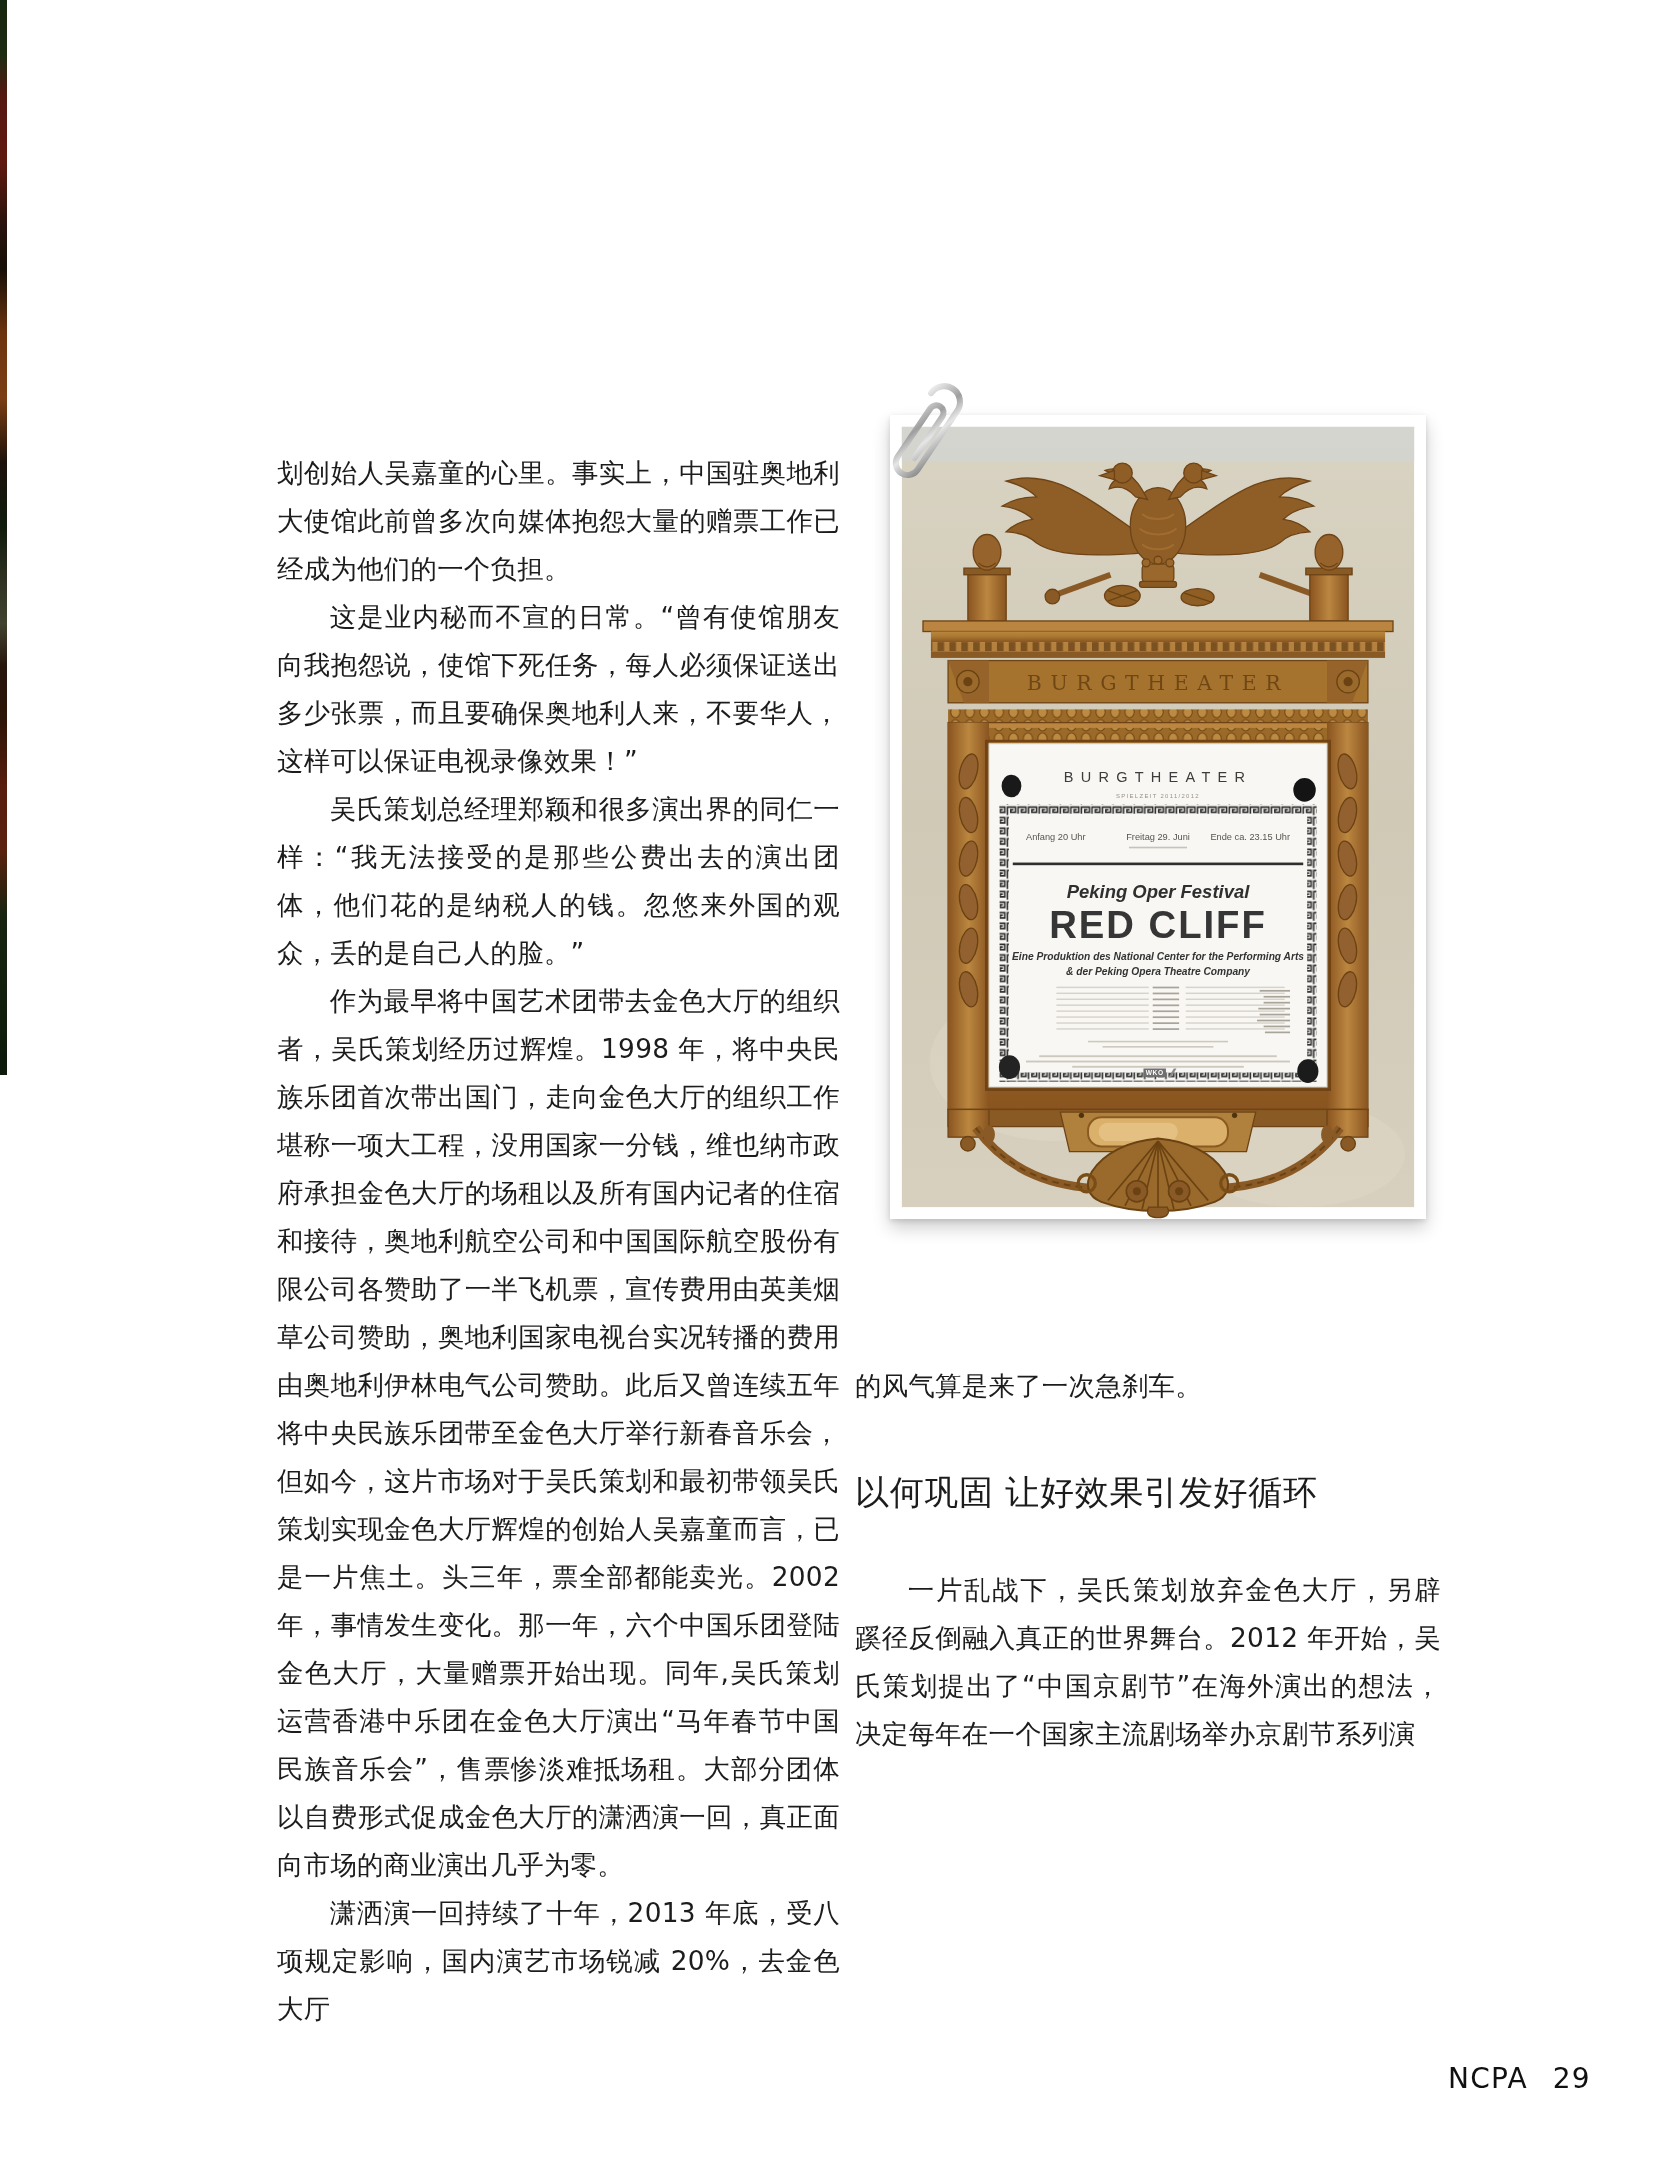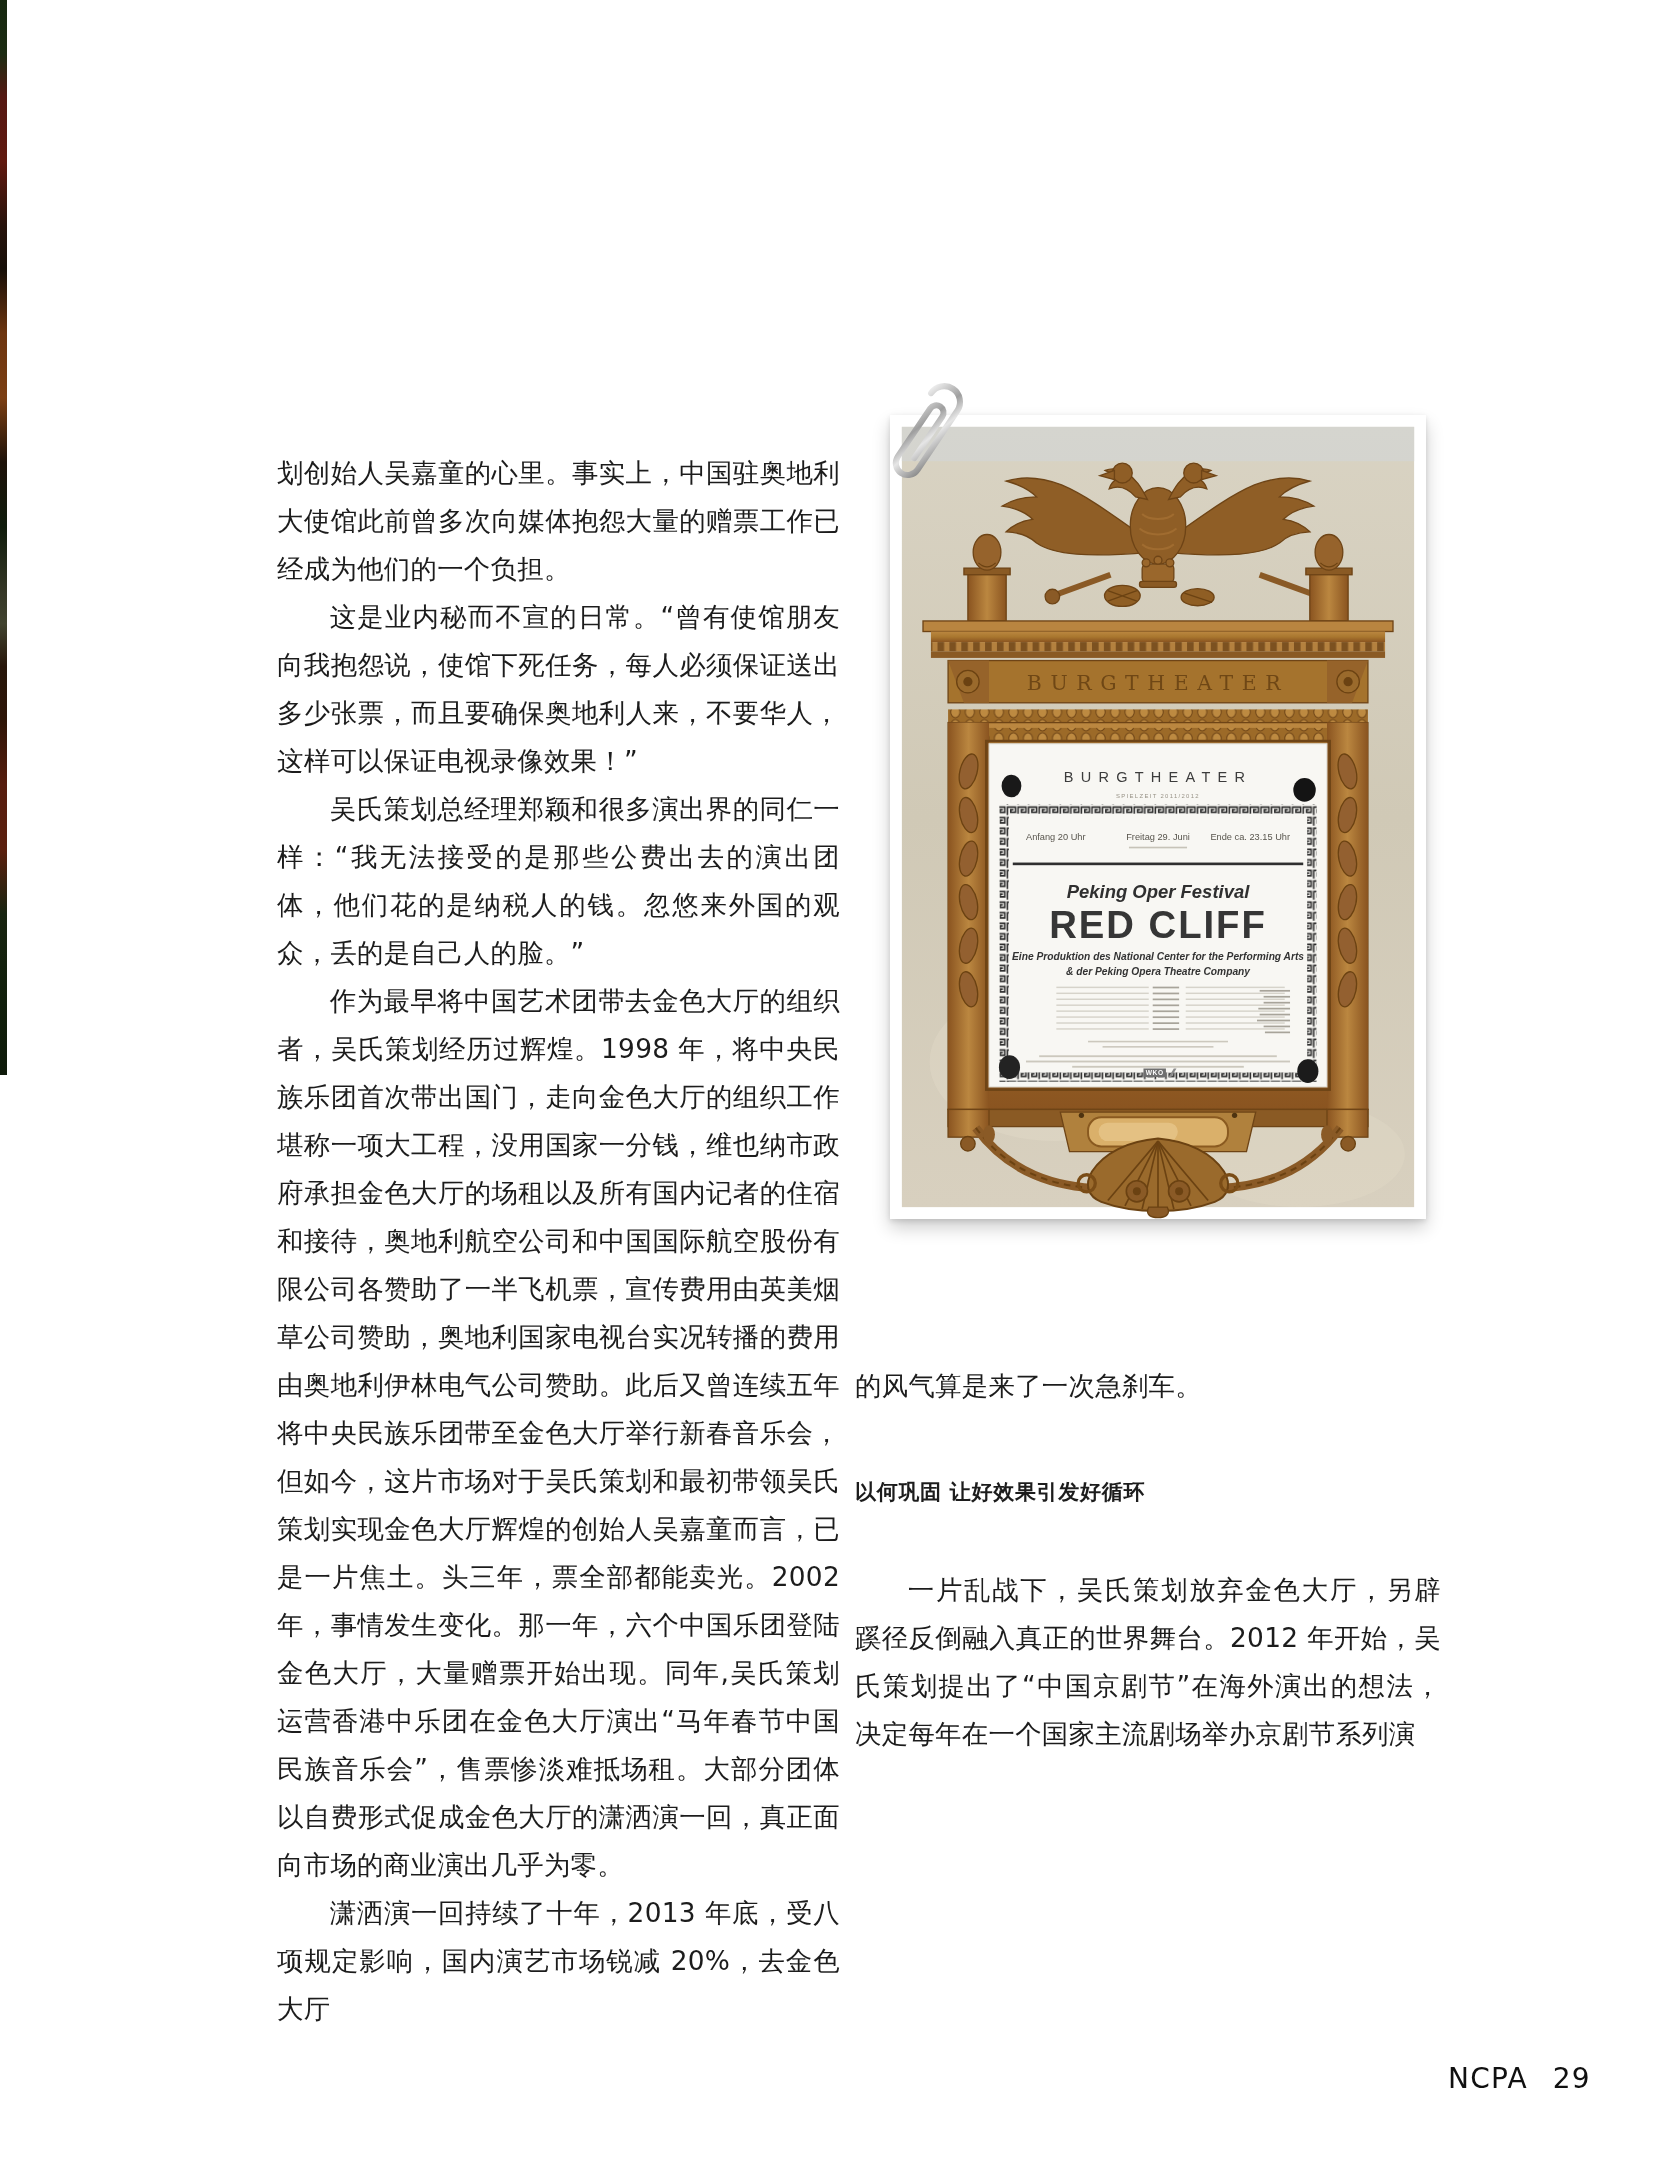--- a/index.html
+++ b/index.html
@@ -10,21 +10,21 @@
     background:linear-gradient(180deg,#16270f 0%,#1c2c12 5%,#551812 9%,#61190f 15%,
       #27130b 21%,#170f08 25%,#6d350f 31%,#7c3f13 37%,#1d1209 43%,#101c0c 49%,
       #353726 55%,#41432f 58%,#27160a 62%,#2e1507 67%,#571d0e 73%,#5c200e 79%,
       #182410 85%,#111f0b 93%,#0e1a0a 100%);}
   
   .col{position:absolute;text-align:justify;font-size:26.4px;line-height:48px;letter-spacing:0.3px;}
   .col p{margin:0;}
   .col p.indent{text-indent:2em;}
   .col-left{left:277px;top:449px;width:563px;}
   .col-right{left:855px;top:1330px;width:586px;margin-top:32px;}
-  .sec-heading{font-size:21px;line-height:38px;font-weight:bold;margin:63px 0 55px;
+  .sec-heading{font-size:34px;line-height:38px;font-weight:normal;margin:63px 0 55px;
                letter-spacing:0.7px;text-align:left;}
   .caption{position:absolute;left:871px;top:1236px;width:594px;font-size:22.4px;
            font-weight:bold;color:#8f8f8f;letter-spacing:0.7px;}
   .footer{position:absolute;left:1448px;top:2062px;font-size:28px;color:#101010;
           letter-spacing:1.3px;word-spacing:14.5px;}
   
   .photo{position:absolute;left:890px;top:415px;width:536px;height:804px;background:#bef264;
          box-shadow:0 9.2px 17px rgba(0,0,0,.20), 0 2px 5.3px rgba(0,0,0,.12);}
   .photo svg{display:block;}
   .paperclip{position:absolute;left:883px;top:364px;width:83px;height:132px;

